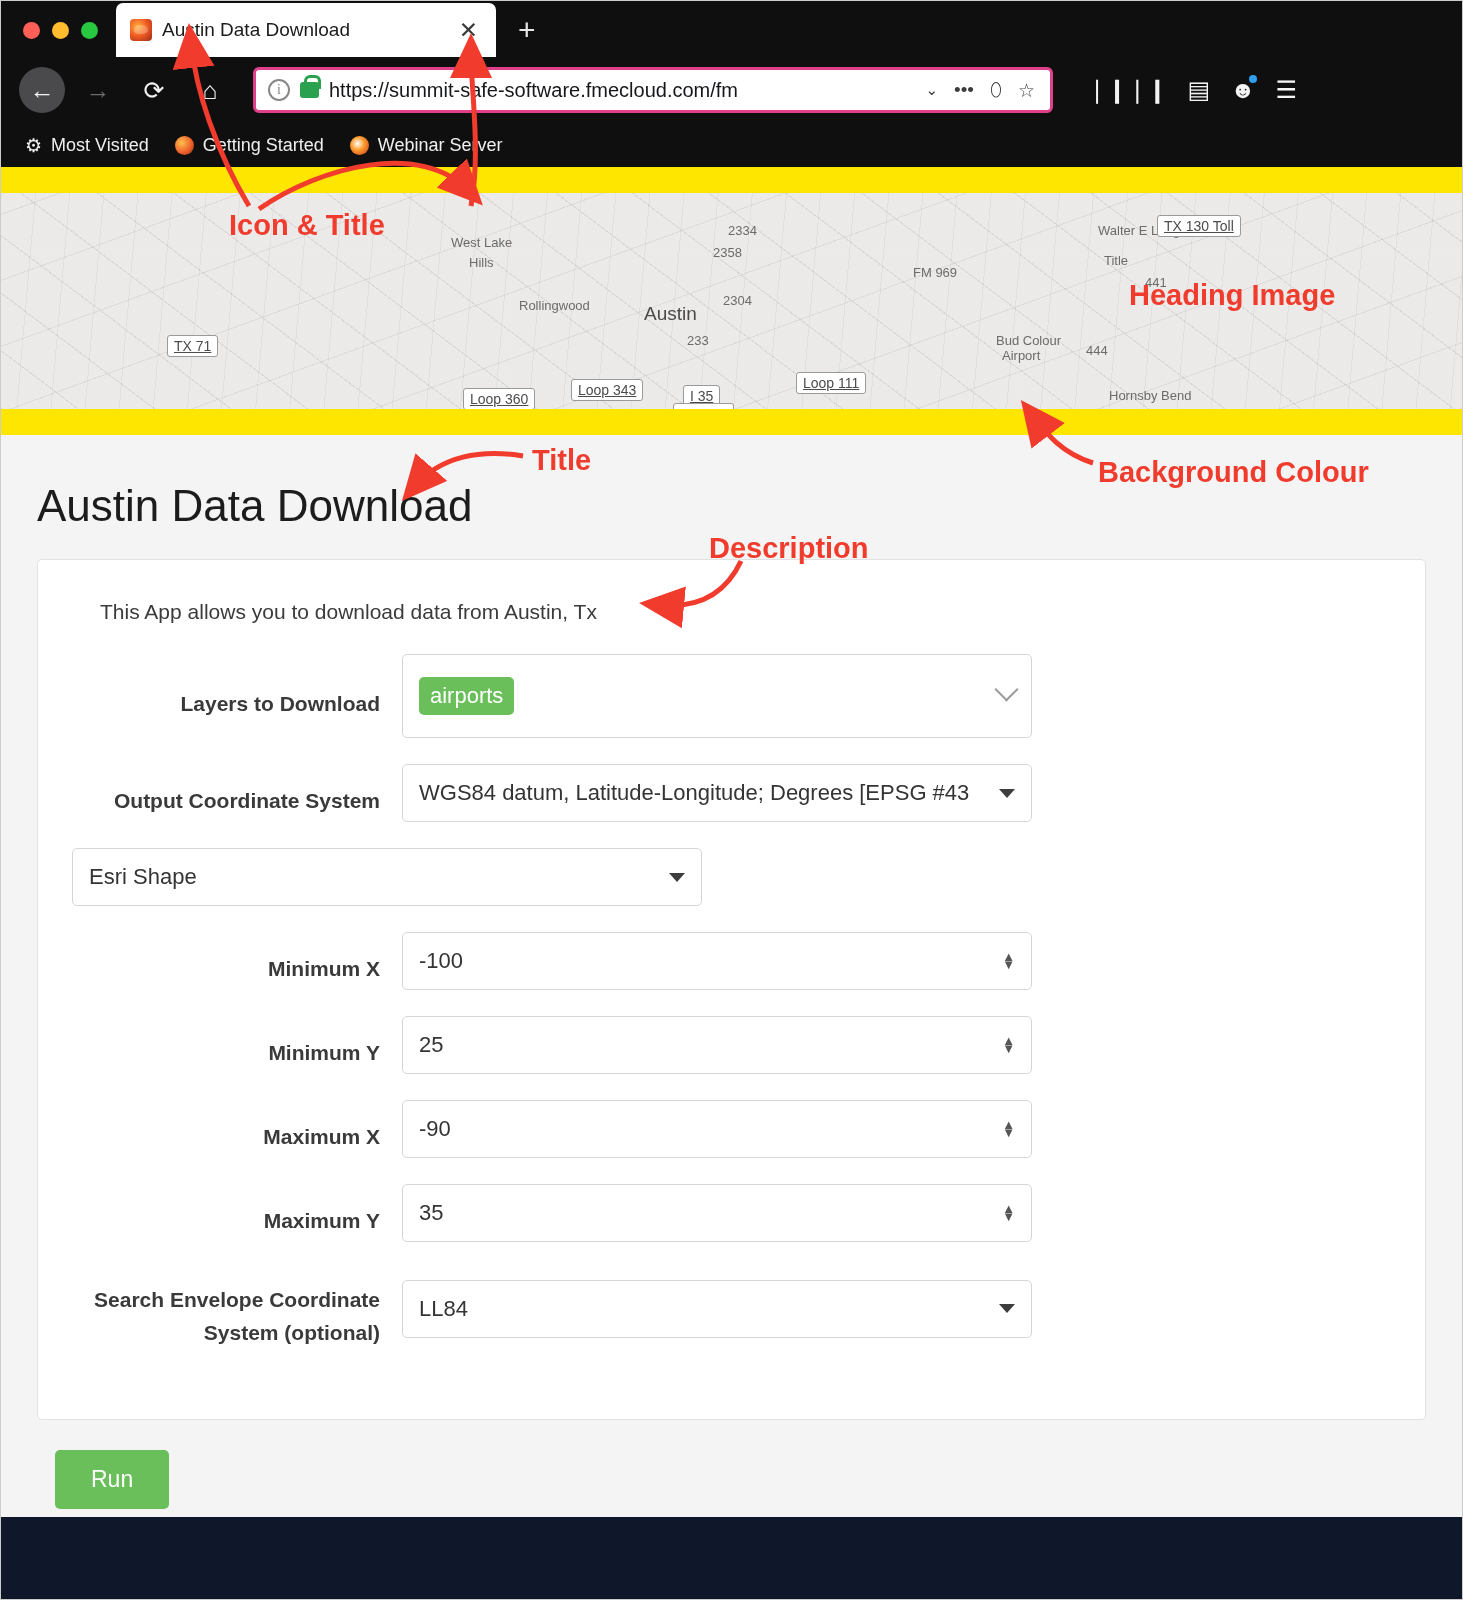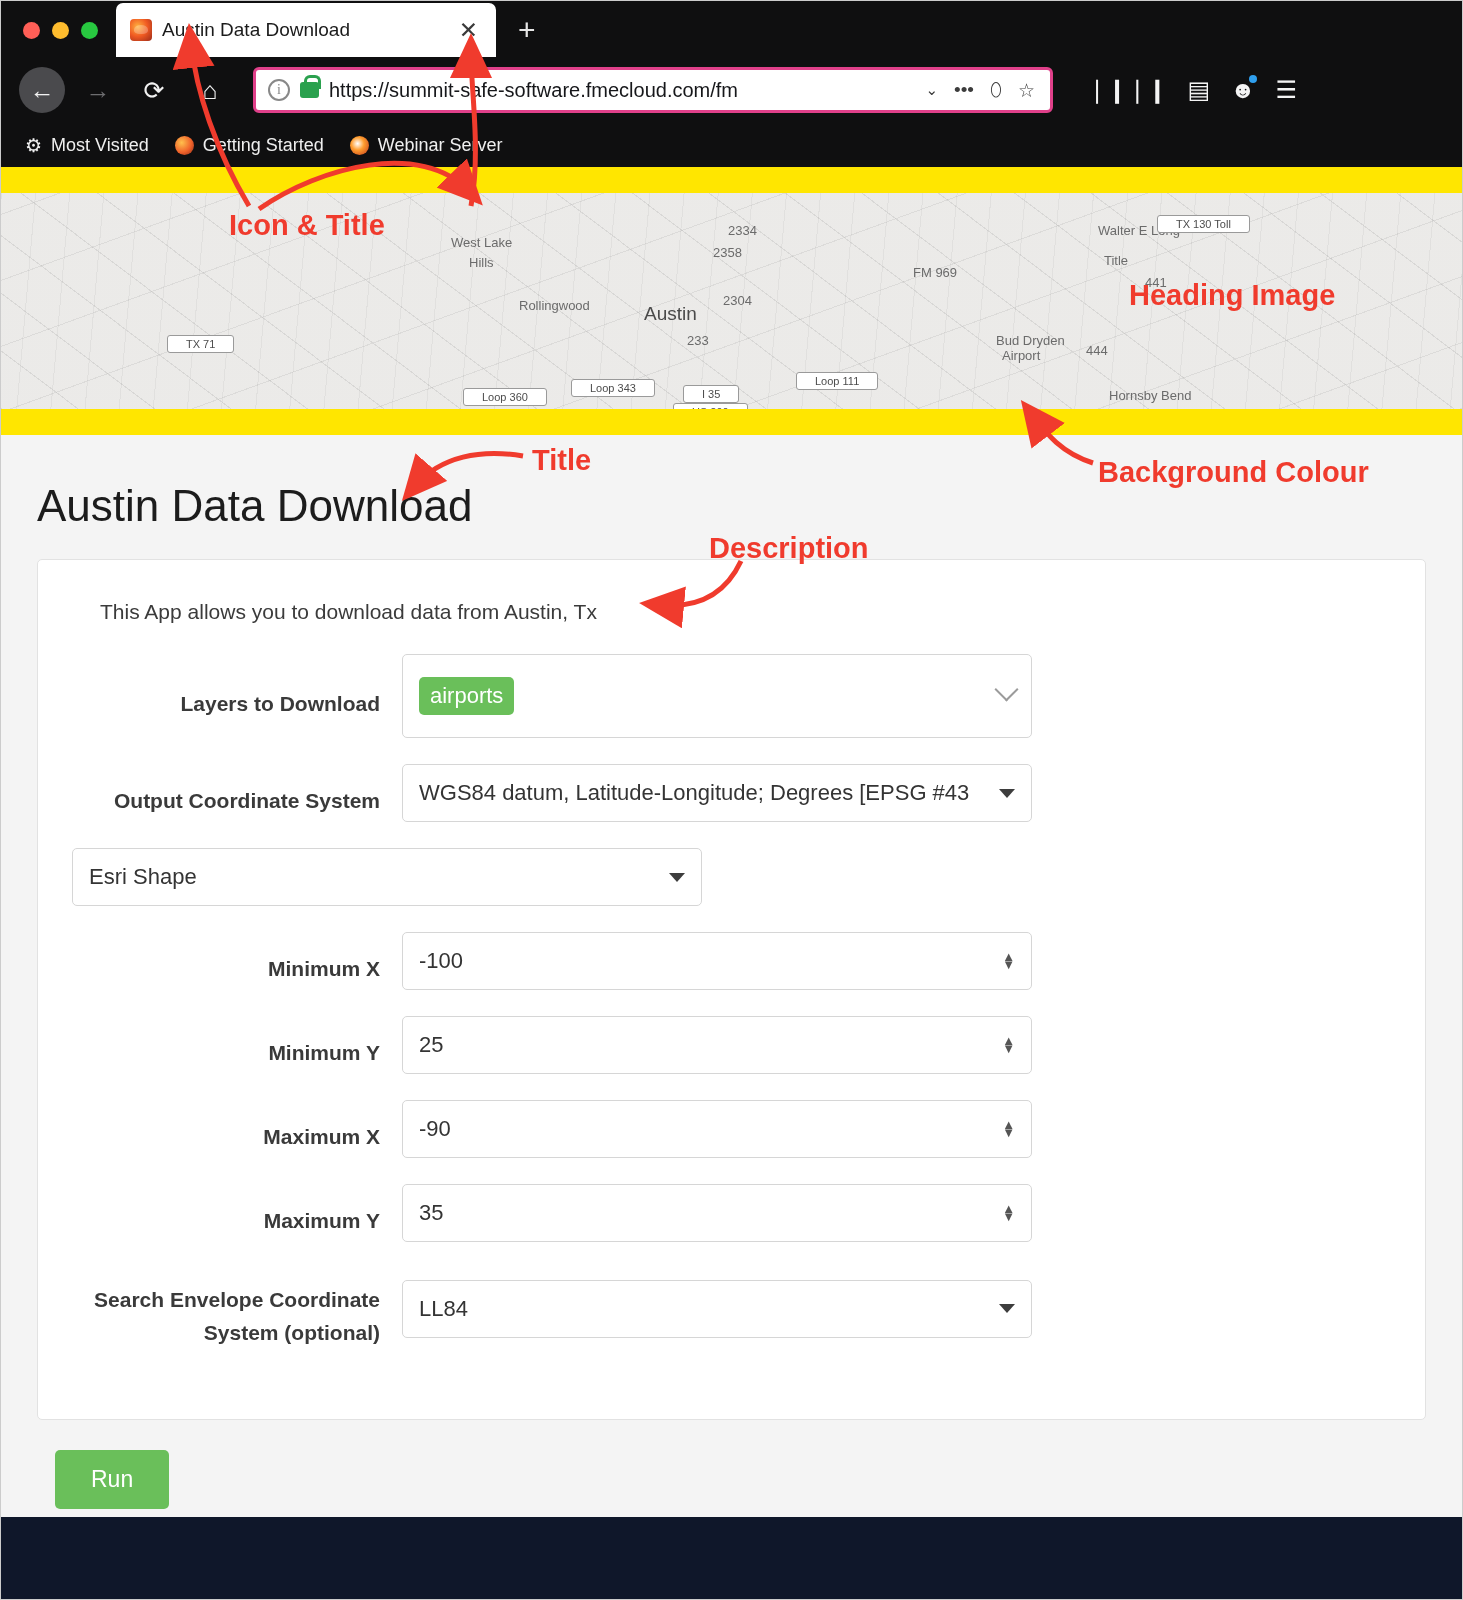--- a/index.html
+++ b/index.html
@@ -215,24 +215,25 @@
     color: #6b6b6b;
     font-size: 13px;
     white-space: nowrap;
   }
   .hero .maplabel.big { font-size: 19px; color: #4a4a4a; }
   .hero .shield {
     position:absolute;
     background:#ffffff;
     border:1px solid #9a9a9a;
     border-radius:3px;
-    font-size: 11px;
+    font-size: 14px;
     color:#4c4c4c;
-    padding: 2px 18px;
+    padding: 2px 6px;
     white-space: nowrap;
+    text-decoration: underline;
   }
 
   .content {
     padding: 46px 36px 0 36px;
   }
   .page-title {
     font-size: 44px;
     color: #1c1c1c;
     font-weight: 400;
     margin: 0 0 28px 0;
@@ -414,21 +415,21 @@
         <div class="maplabel" style="left: 450px; top: 42px;">West Lake</div>
         <div class="maplabel" style="left: 468px; top: 62px;">Hills</div>
         <div class="maplabel" style="left: 518px; top: 105px;">Rollingwood</div>
         <div class="maplabel big" style="left: 643px; top: 110px;">Austin</div>
         <div class="maplabel" style="left: 727px; top: 30px;">2334</div>
         <div class="maplabel" style="left: 712px; top: 52px;">2358</div>
         <div class="maplabel" style="left: 722px; top: 100px;">2304</div>
         <div class="maplabel" style="left: 686px; top: 140px;">233</div>
         <div class="maplabel" style="left: 912px; top: 72px;">FM 969</div>
         <div class="maplabel" style="left: 1144px; top: 82px;">441</div>
-        <div class="maplabel" style="left: 995px; top: 140px;">Bud Dryden</div>
+        <div class="maplabel" style="left: 995px; top: 140px;">Bud Colour</div>
         <div class="maplabel" style="left: 1001px; top: 155px;">Airport</div>
         <div class="maplabel" style="left: 1085px; top: 150px;">444</div>
         <div class="maplabel" style="left: 1051px; top: 215px;">444</div>
         <div class="maplabel" style="left: 1108px; top: 195px;">Hornsby Bend</div>
         <div class="maplabel" style="left: 1097px; top: 30px;">Walter E Long</div>
         <div class="maplabel" style="left: 1103px; top: 60px;">Title</div>
         <div class="shield" style="left: 166px; top: 142px;">TX 71</div>
         <div class="shield" style="left: 462px; top: 195px;">Loop 360</div>
         <div class="shield" style="left: 570px; top: 186px;">Loop 343</div>
         <div class="shield" style="left: 682px; top: 192px;">I 35</div>

